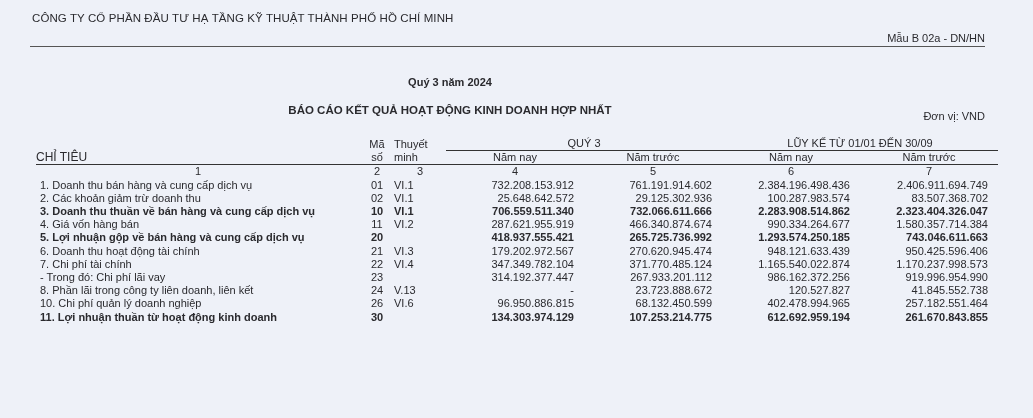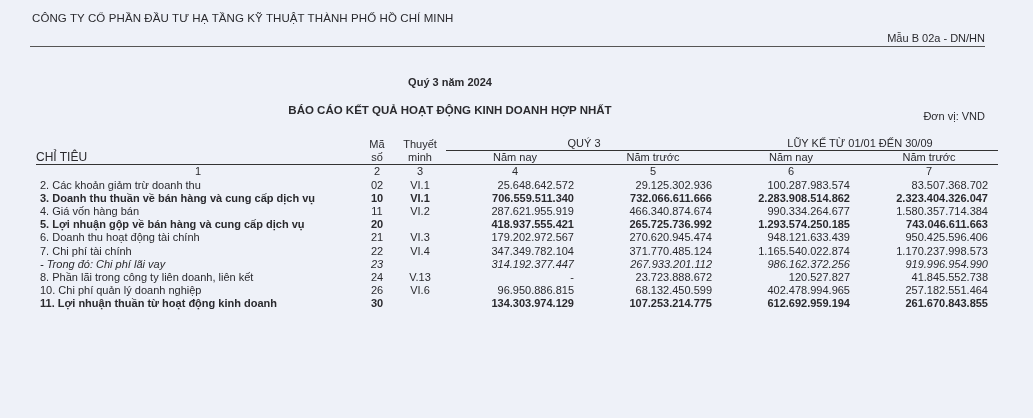--- a/index.html
+++ b/index.html
@@ -38,31 +38,31 @@
       position: absolute; left: 36px; top: 137px;
       border-collapse: separate; border-spacing: 0;
       font-size: 11px;
     }
     table.rpt td, table.rpt th {
       padding: 0; height: 13.2px; line-height: 13px; white-space: nowrap;
       font-weight: normal;
     }
     .c1 { width: 320px; text-align: left; }
     .c2 { width: 34px; text-align: center; }
-    .c3 { width: 52px; text-align: center; }
+    .c3 { width: 52px; text-align: left; }
     .c4 { width: 128px; text-align: right; padding-right: 10px !important; }
     .c5 { width: 128px; text-align: right; padding-right: 10px !important; }
     .c6 { width: 128px; text-align: right; padding-right: 10px !important; }
     .c7 { width: 128px; text-align: right; padding-right: 10px !important; }
     th.hdr { font-weight: normal; }
     .uline { border-bottom: 1.6px solid #333; }
     .gap-l { box-shadow: inset 6px 0 0 #eef1f8; }
     .num-row td { font-weight: bold; text-align: center !important; padding-right: 0 !important; }
     tr.bold td { font-weight: bold; }
-    tr.italic td { font-style: italic; }
+    tr.italic td { }
     .indent { padding-left: 4px !important; }
     .grp { text-align: center; font-weight: bold; }
   </style>
 </head>
 <body>
 
 <div class="company">CÔNG TY CỔ PHẦN ĐẦU TƯ HẠ TẦNG KỸ THUẬT THÀNH PHỐ HỒ CHÍ MINH</div>
 <div class="form-code">Mẫu B 02a - DN/HN</div>
 <div class="hr"></div>
 <div class="title">BÁO CÁO KẾT QUẢ HOẠT ĐỘNG KINH DOANH HỢP NHẤT</div>
@@ -91,20 +91,29 @@
   <tbody id="tbody">
     <tr class="num-row">
       <td class="c1">1</td>
       <td class="c2">2</td>
       <td class="c3">3</td>
       <td class="c4">4</td>
       <td class="c5">5</td>
       <td class="c6">6</td>
       <td class="c7">7</td>
     </tr>
+  <tr class="">
+        <td class="c1 indent">1. Doanh thu bán hàng và cung cấp dịch vụ</td>
+        <td class="c2">01</td>
+        <td class="c3">VI.1</td>
+        <td class="c4">732.208.153.912</td>
+        <td class="c5">761.191.914.602</td>
+        <td class="c6">2.384.196.498.436</td>
+        <td class="c7">2.406.911.694.749</td>
+      </tr>
       <tr class="">
         <td class="c1 indent">2. Các khoản giảm trừ doanh thu</td>
         <td class="c2">02</td>
         <td class="c3">VI.1</td>
         <td class="c4">25.648.642.572</td>
         <td class="c5">29.125.302.936</td>
         <td class="c6">100.287.983.574</td>
         <td class="c7">83.507.368.702</td>
       </tr>
       <tr class="bold">

